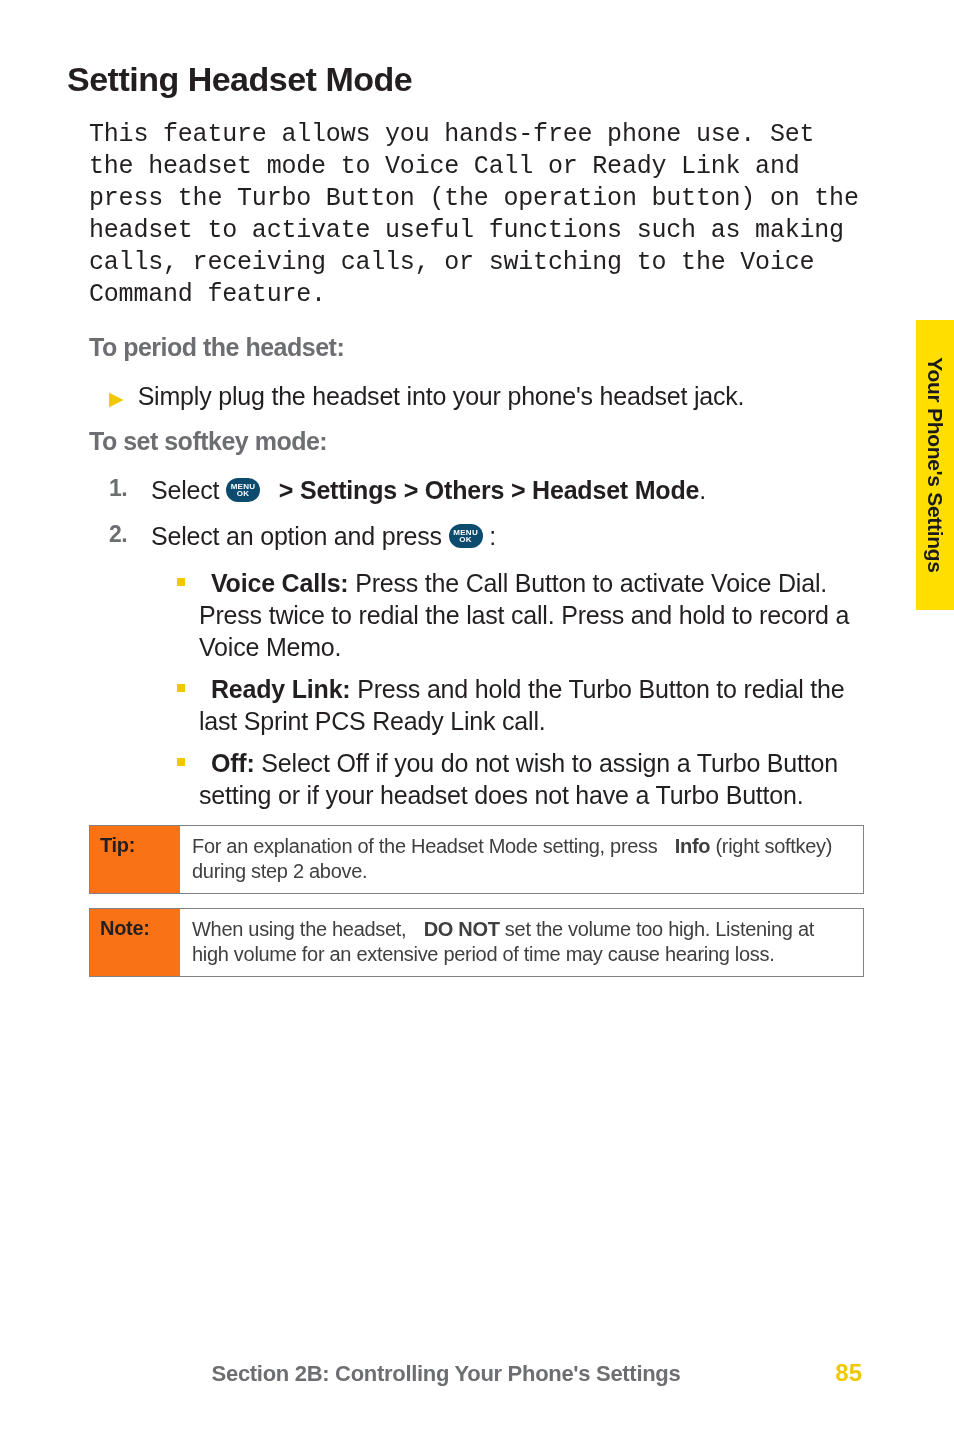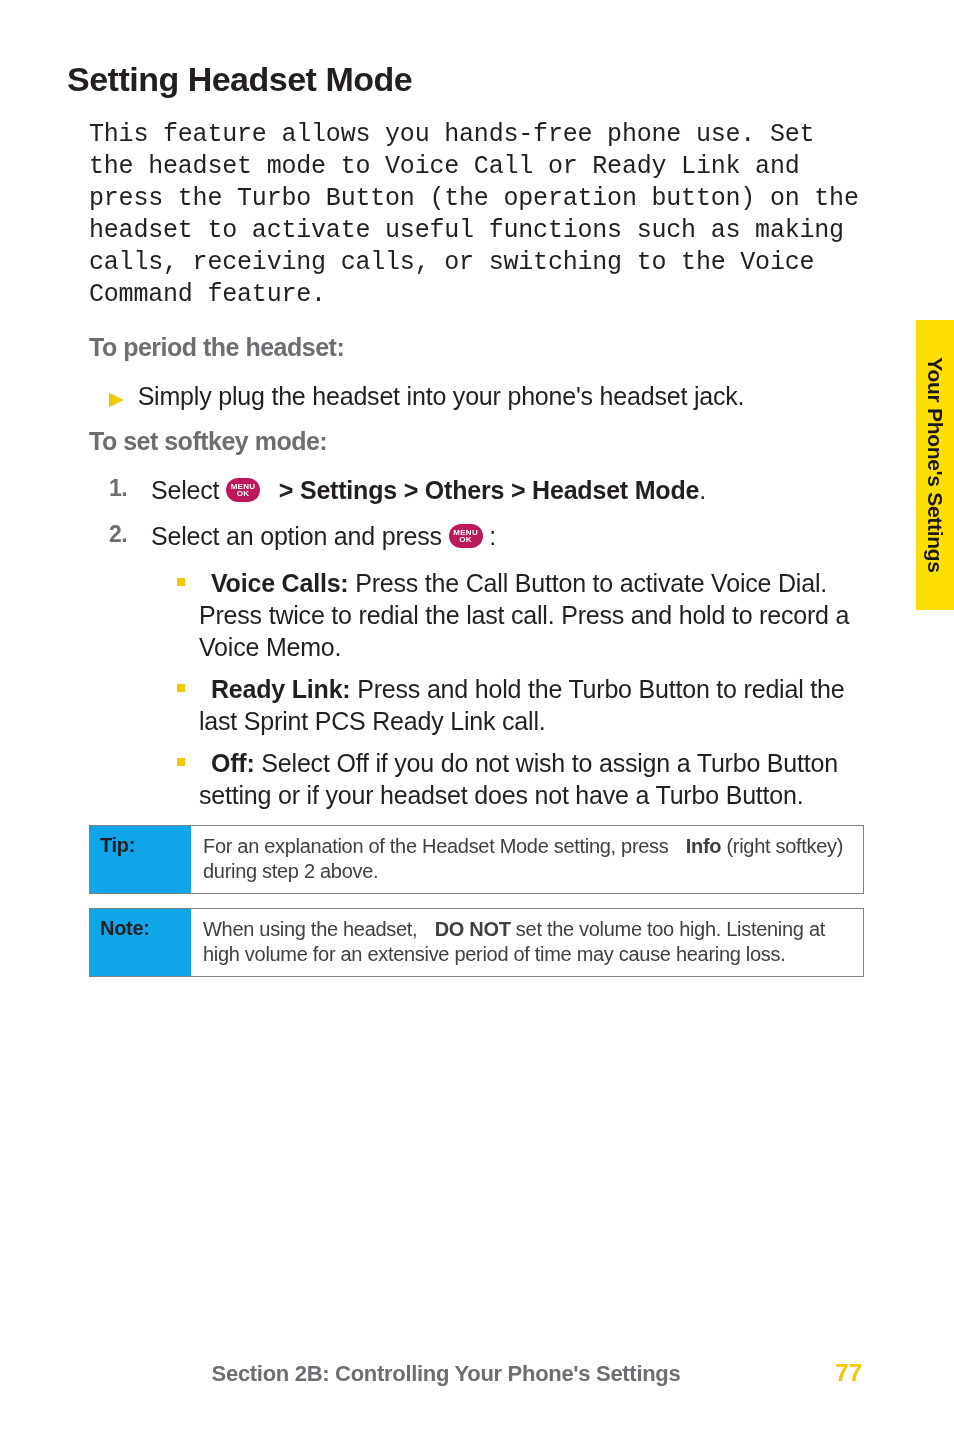--- a/index.html
+++ b/index.html
@@ -58,21 +58,21 @@
     min-width: 28px;
     letter-spacing: -0.5px;
   }
   .step-body { flex: 1; letter-spacing: -0.2px; }
   .menu-icon {
     display: inline-flex;
     align-items: center;
     justify-content: center;
     width: 34px;
     height: 24px;
-    background: #be185d;
+    background: #0c4a6e;
     border-radius: 12px;
     vertical-align: middle;
     position: relative;
     top: -2px;
   }
   .menu-icon-text {
     color: #fff;
     font-size: 8px;
     font-weight: 700;
     line-height: 7px;
@@ -102,25 +102,25 @@
   .sub-body { flex: 1; }
   .bold { font-weight: 700; margin-left: 12px; }
 
   .callout {
     display: flex;
     border: 1px solid #808285;
     margin-left: 22px;
     margin-bottom: 14px;
   }
   .callout-label {
-    background: #0ea5e9;
+    background: #f97316;
     font-weight: 700;
     font-size: 20px;
     padding: 8px 10px;
-    width: 101px;
+    width: 90px;
     flex-shrink: 0;
     letter-spacing: -0.3px;
   }
   .callout-body {
     font-size: 20px;
     padding: 8px 12px;
     line-height: 1.28;
     color: #404042;
     letter-spacing: -0.3px;
   }
@@ -228,13 +228,13 @@
       <span>When using the headset, </span><span class="bold">DO NOT</span><span> set the volume too high. Listening at high volume for an extensive period of time may cause hearing loss.</span>
     </div>
   </div>
 </div>
 
 <div class="side-tab">
   <div class="side-tab-text">Your Phone's Settings</div>
 </div>
 
 <div class="footer">Section 2B: Controlling Your Phone's Settings</div>
-<div class="page-num">77</div>
+<div class="page-num">85</div>
 
 </body></html>

